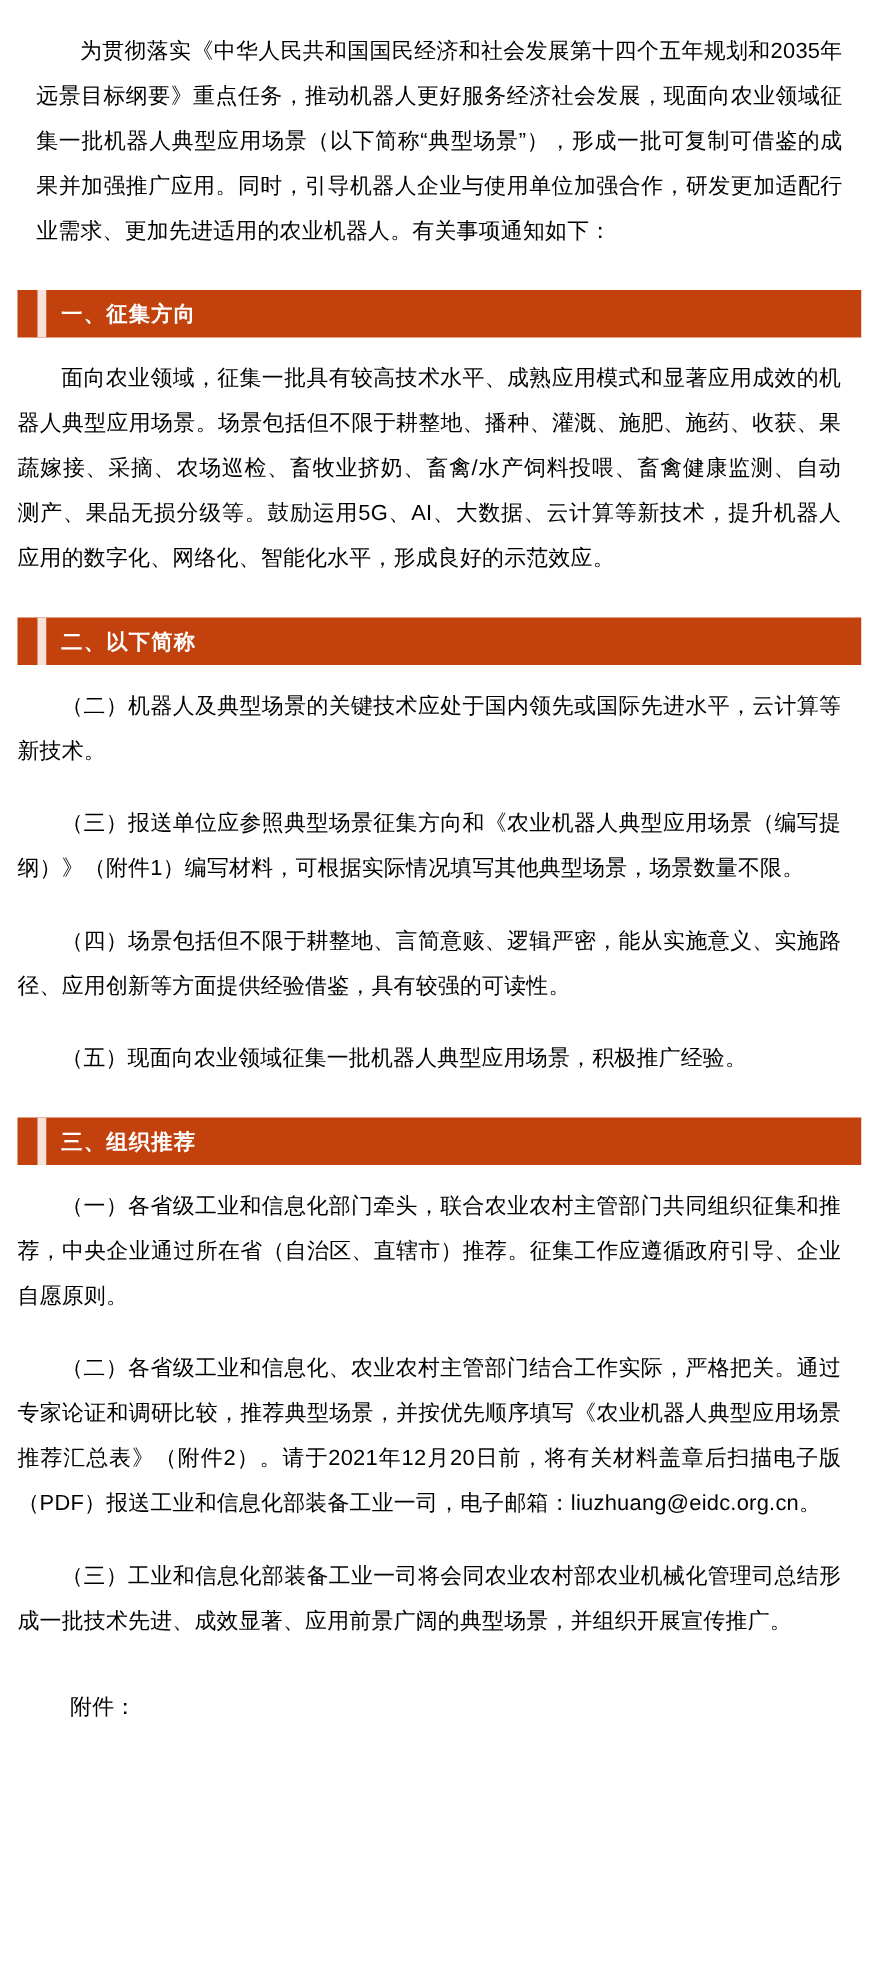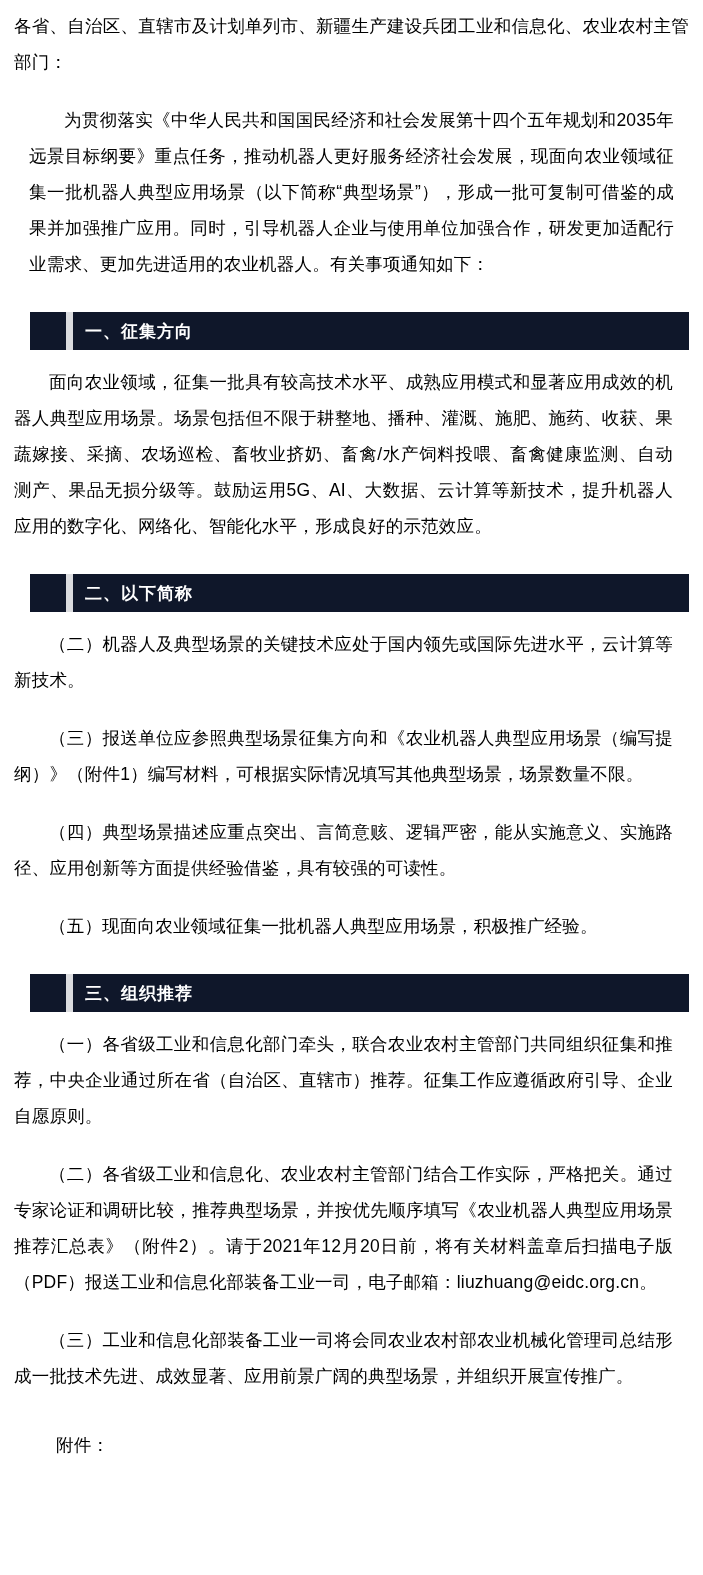--- a/index.html
+++ b/index.html
@@ -31,28 +31,27 @@
     letter-spacing: 0.2px;
     text-align: justify;
     text-justify: inter-ideograph;
     text-indent: 2em;
     margin: 15px;
   }
   .para.gap {
     margin-top: 22px;
   }
   .section-bar {
-    margin: 30px 0 12px 16px;
+    margin: 30px 0 12px 0;
     height: 38px;
-    background: #0f172a;
+    background: #c2410c;
     display: flex;
     align-items: center;
     position: relative;
     overflow: hidden;
-    padding-left: 20px;
   }
   .section-bar .bar-accent {
     width: 7px;
     height: 38px;
     background: #ffffff;
     opacity: 0.85;
     margin-left: 16px;
     margin-right: 12px;
     flex: 0 0 auto;
   }
@@ -86,40 +85,39 @@
   }
   .attach-line {
     white-space: pre;
   }
 </style>
 </head>
 <body>
 
 <div class="page">
 
-  <div class="addressee">各省、自治区、直辖市及计划单列市、新疆生产建设兵团工业和信息化、农业农村主管部门：</div>
 
   <p class="para gap">为贯彻落实《中华人民共和国国民经济和社会发展第十四个五年规划和2035年远景目标纲要》重点任务，推动机器人更好服务经济社会发展，现面向农业领域征集一批机器人典型应用场景（以下简称“典型场景”），形成一批可复制可借鉴的成果并加强推广应用。同时，引导机器人企业与使用单位加强合作，研发更加适配行业需求、更加先进适用的农业机器人。有关事项通知如下：</p>
 
   <div class="section-bar">
     <span class="bar-accent"></span>
     <span class="bar-title">一、征集方向</span>
   </div>
   <div class="section-body">
     <p class="sub-para">面向农业领域，征集一批具有较高技术水平、成熟应用模式和显著应用成效的机器人典型应用场景。场景包括但不限于耕整地、播种、灌溉、施肥、施药、收获、果蔬嫁接、采摘、农场巡检、畜牧业挤奶、畜禽/水产饲料投喂、畜禽健康监测、自动测产、果品无损分级等。鼓励运用5G、AI、大数据、云计算等新技术，提升机器人应用的数字化、网络化、智能化水平，形成良好的示范效应。</p>
   </div>
 
   <div class="section-bar">
     <span class="bar-accent"></span>
     <span class="bar-title">二、以下简称</span>
   </div>
   <div class="section-body">
     <p class="sub-para">（二）机器人及典型场景的关键技术应处于国内领先或国际先进水平，云计算等新技术。</p>
     <p class="sub-para">（三）报送单位应参照典型场景征集方向和《农业机器人典型应用场景（编写提纲）》（附件1）编写材料，可根据实际情况填写其他典型场景，场景数量不限。</p>
-    <p class="sub-para">（四）典型场景描述应重点突出、言简意赅、逻辑严密，能从实施意义、实施路径、应用创新等方面提供经验借鉴，具有较强的可读性。</p>
+    <p class="sub-para">（四）场景包括但不限于耕整地、言简意赅、逻辑严密，能从实施意义、实施路径、应用创新等方面提供经验借鉴，具有较强的可读性。</p>
     <p class="sub-para">（五）现面向农业领域征集一批机器人典型应用场景，积极推广经验。</p>
   </div>
 
   <div class="section-bar">
     <span class="bar-accent"></span>
     <span class="bar-title">三、组织推荐</span>
   </div>
   <div class="section-body">
     <p class="sub-para">（一）各省级工业和信息化部门牵头，联合农业农村主管部门共同组织征集和推荐，中央企业通过所在省（自治区、直辖市）推荐。征集工作应遵循政府引导、企业自愿原则。</p>
     <p class="sub-para">（二）各省级工业和信息化、农业农村主管部门结合工作实际，严格把关。通过专家论证和调研比较，推荐典型场景，并按优先顺序填写《农业机器人典型应用场景推荐汇总表》（附件2）。请于2021年12月20日前，将有关材料盖章后扫描电子版（PDF）报送工业和信息化部装备工业一司，电子邮箱：liuzhuang@eidc.org.cn。</p>

